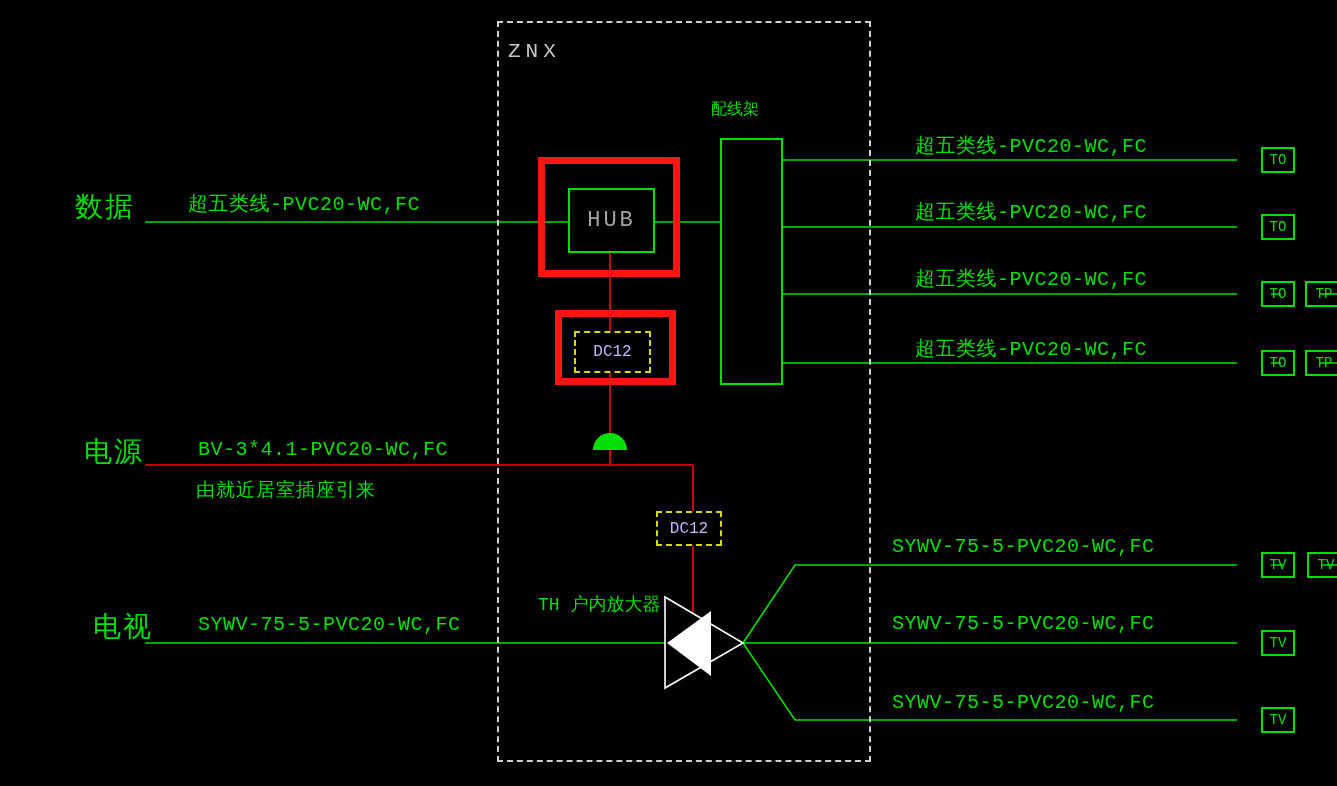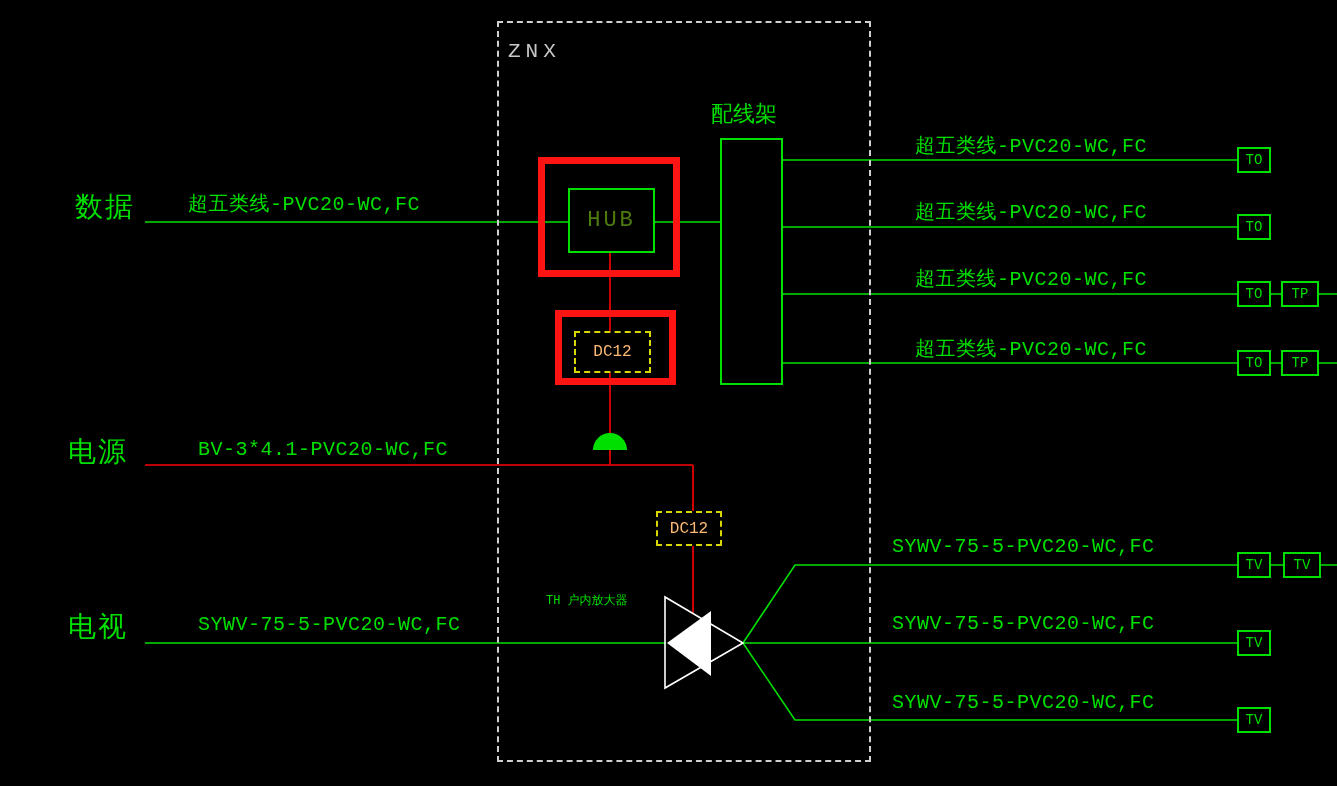--- a/index.html
+++ b/index.html
@@ -9,37 +9,37 @@
   .lbl{position:absolute;white-space:nowrap;color:#00e000;
        font-family:"Liberation Mono","DejaVu Sans Mono",monospace;}
   .cable{font-size:20px;letter-spacing:0.5px;}
   .io-label{font-size:28px;letter-spacing:2px;}
   .note{font-size:19px;letter-spacing:1px;}
   .znx-box{position:absolute;left:497px;top:21px;width:374px;height:741px;
            border:2px dashed #cfcfcf;box-sizing:border-box;}
   .znx-label{left:508px;top:40px;color:#c8c8c8;font-size:21px;letter-spacing:5px;}
   .patch-box{position:absolute;left:720px;top:138px;width:63px;height:247px;
              border:2px solid #00e000;box-sizing:border-box;}
-  .patch-label{left:711px;top:99px;font-size:22px;}
+  .patch-label{left:711px;top:99px;font-size:16px;}
   .hub-box{position:absolute;left:568px;top:188px;width:87px;height:65px;
            border:2px solid #00e000;box-sizing:border-box;display:flex;align-items:center;
-           justify-content:center;color:#4d7c0f;font-size:22px;letter-spacing:3px;
+           justify-content:center;color:#a3a3a3;font-size:22px;letter-spacing:3px;
            font-family:"Liberation Mono","DejaVu Sans Mono",monospace;}
   .hl{position:absolute;border:7px solid #ff1414;box-sizing:border-box;}
   .hl-hub{left:538px;top:157px;width:142px;height:120px;}
   .hl-dc12{left:555px;top:310px;width:121px;height:75px;}
   .dc12{position:absolute;border:2px dashed #d8d800;box-sizing:border-box;display:flex;
-        align-items:center;justify-content:center;color:#fdba74;font-size:16px;
+        align-items:center;justify-content:center;color:#c4b5fd;font-size:16px;
         font-family:"Liberation Mono","DejaVu Sans Mono",monospace;}
   .dc12-upper{left:574px;top:331px;width:77px;height:42px;}
   .dc12-lower{left:656px;top:511px;width:66px;height:35px;}
   .term{position:absolute;height:26px;border:2px solid #00e000;box-sizing:border-box;
         color:#00e000;font-size:14px;display:flex;align-items:center;justify-content:center;
-        font-family:"Liberation Mono","DejaVu Sans Mono",monospace;}
-  .amp-label{font-size:12px;margin-left:8px;}
+        font-family:"Liberation Mono","DejaVu Sans Mono",monospace;margin-left:24px;}
+  .amp-label{font-size:18px;}
 </style>
 </head>
 <body>
 
 <div class="stage">
 
   <svg class="overlay" width="1337" height="786" viewBox="0 0 1337 786">
 
     <g stroke="#00e000" stroke-width="1.6" fill="none">
       <path d="M145,222 H568"></path>
@@ -84,25 +84,26 @@
   <div class="hl hl-dc12"></div>
   <div class="dc12 dc12-upper">
     <span>DC12</span>
   </div>
 
   <div class="dc12 dc12-lower">
     <span>DC12</span>
   </div>
 
   <div class="lbl io-label" style="left:75px;top:188px">数据</div>
-  <div class="lbl io-label" style="left:68px;top:433px">电源</div>
-  <div class="lbl io-label" style="left:68px;top:608px">电视</div>
+  <div class="lbl io-label" style="left:84px;top:433px">电源</div>
+  <div class="lbl io-label" style="left:93px;top:608px">电视</div>
 
   <div class="lbl cable" style="left:188px;top:190px">超五类线-PVC20-WC,FC</div>
   <div class="lbl cable" style="left:198px;top:438px">BV-3*4.1-PVC20-WC,FC</div>
+  <div class="lbl note" style="left:196px;top:477px">由就近居室插座引来</div>
   <div class="lbl cable" style="left:198px;top:613px">SYWV-75-5-PVC20-WC,FC</div>
 
   <div class="lbl amp-label" style="left:538px;top:592px">TH 户内放大器</div>
 
   <div class="lbl cable" style="left:915px;top:132px">超五类线-PVC20-WC,FC</div>
   <div class="lbl cable" style="left:915px;top:198px">超五类线-PVC20-WC,FC</div>
   <div class="lbl cable" style="left:915px;top:265px">超五类线-PVC20-WC,FC</div>
   <div class="lbl cable" style="left:915px;top:335px">超五类线-PVC20-WC,FC</div>
 
   <div class="lbl cable" style="left:892px;top:535px">SYWV-75-5-PVC20-WC,FC</div>

